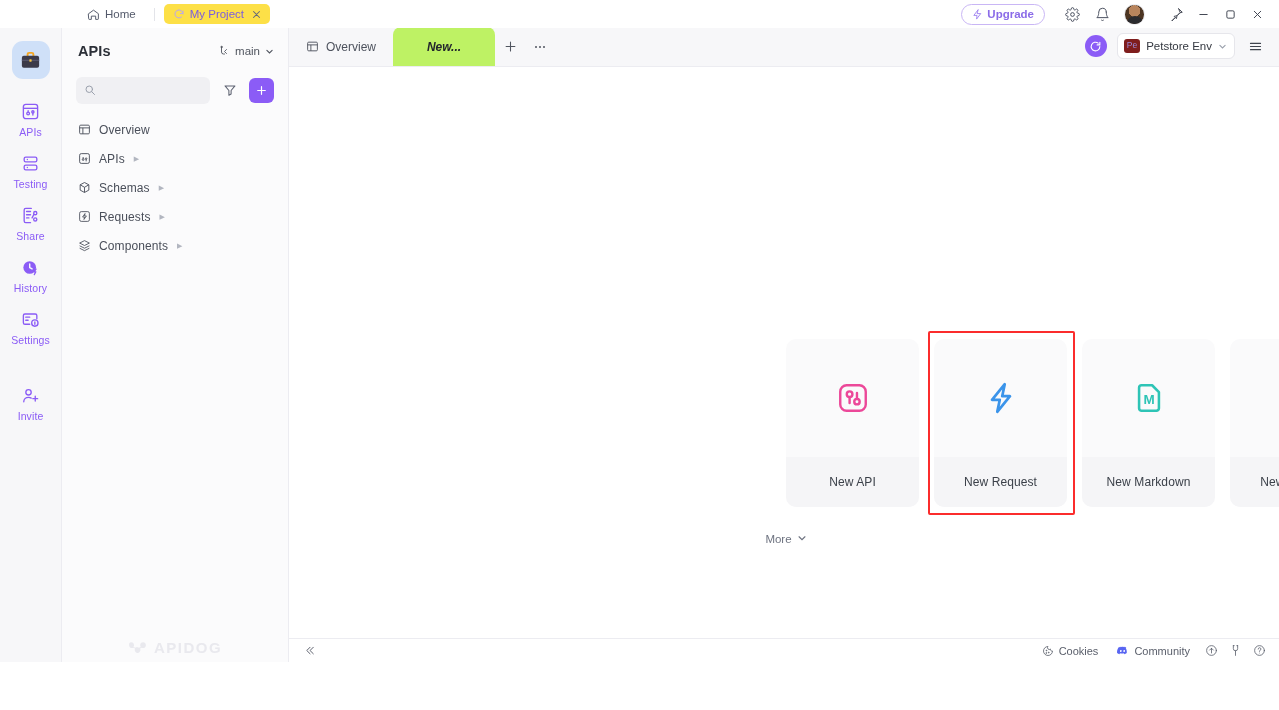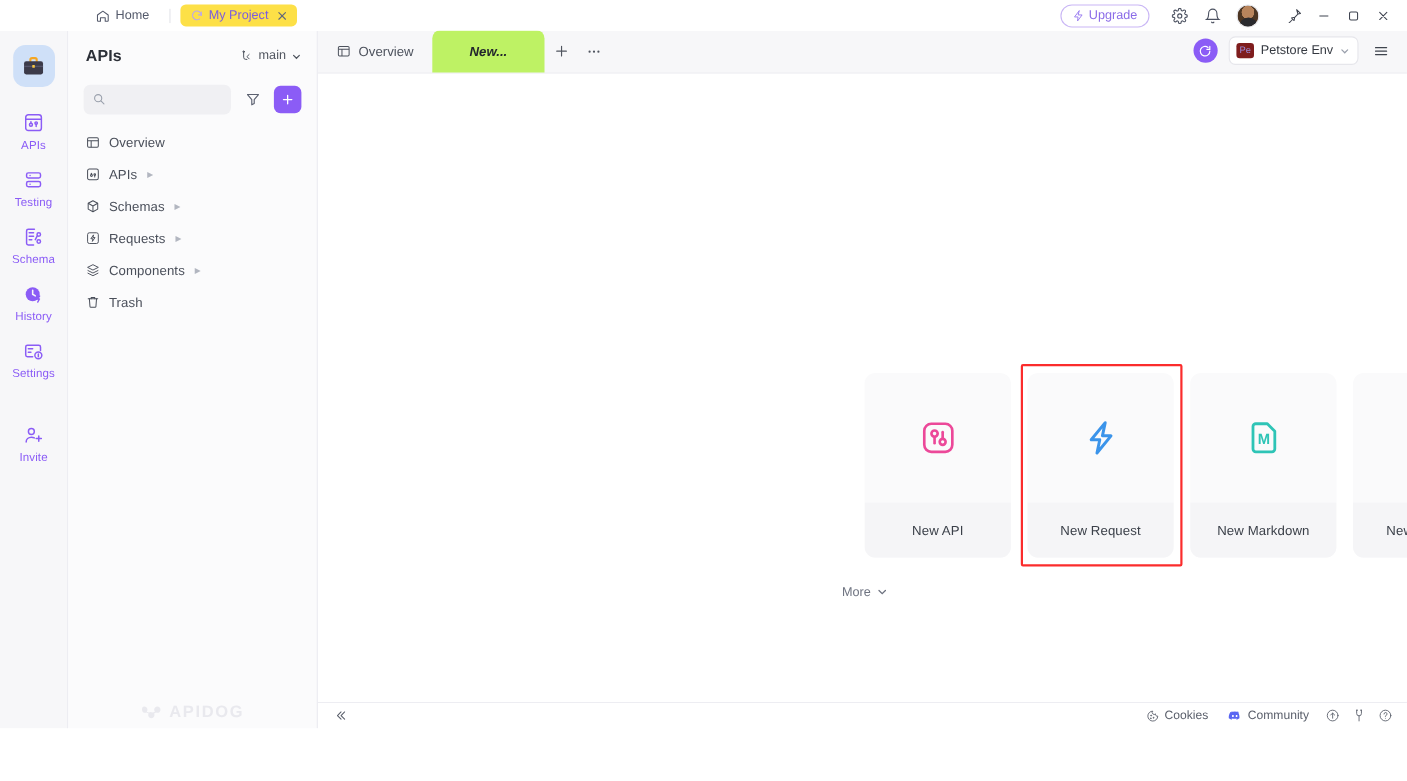--- a/index.html
+++ b/index.html
@@ -28,20 +28,21 @@
   }
   .tb-chip.active { background: #fde047; color: #7b5ce0; }
   .tb-sep { width: 1px; height: 13px; background: #e3e4e9; margin: 0 9px; }
   .tb-close { margin-left: 3px; font-size: 12px; color: #6b6f7e; line-height: 1; }
   .tb-right { margin-left: auto; display: flex; align-items: center; gap: 0; padding-right: 8px; }
   .upgrade {
     display: flex; align-items: center; gap: 4px;
     height: 21px; padding: 0 10px; border-radius: 11px;
     border: 1px solid #c9b6f5; color: #8b6ce8; font-size: 11.5px;
     margin-right: 12px;
+    font-weight: bold;
   }
   .tb-ic { width: 30px; height: 28px; display: flex; align-items: center; justify-content: center; color: #4b5160; }
   .avatar {
     width: 21px; height: 21px; border-radius: 50%;
     background: radial-gradient(circle at 50% 32%, #b8845c 0 36%, #4c3522 37% 100%);
     margin: 0 6px 0 7px; overflow: hidden; position: relative; border: 1px solid #e8e9ee;
   }
   .avatar::after {
     content: ""; position: absolute; left: 50%; top: 58%;
     width: 17px; height: 13px; transform: translateX(-50%);
@@ -309,21 +310,21 @@
       <div class="rail-item">
         <span>
           <svg width="19" height="19" viewBox="0 0 24 24" fill="none" stroke="currentColor" stroke-width="1.7" stroke-linecap="round" stroke-linejoin="round">
               <path d="M13 3H6a2 2 0 0 0-2 2v14a2 2 0 0 0 2 2h6"></path>
               <path d="M7 7h5M7 11h5M7 15h3"></path>
               <circle cx="18" cy="9" r="2"></circle>
               <circle cx="18" cy="17" r="2"></circle>
               <path d="M16.4 10.4l-2.4 4.6"></path>
             </svg>
         </span>
-        <span class="lbl">Schema</span>
+        <span class="lbl">Share</span>
       </div>
 
       <div class="rail-item">
         <span>
           <svg width="19" height="19" viewBox="0 0 24 24" fill="none">
               <circle cx="11" cy="12" r="8" fill="currentColor"></circle>
               <path d="M11 7.5V12l3 1.8" stroke="#f7f7f9" stroke-width="1.8" stroke-linecap="round"></path>
               <path d="M19 14l-2.6 3.4h2.4L16.8 21" stroke="currentColor" stroke-width="1.6" fill="none" stroke-linecap="round" stroke-linejoin="round"></path>
             </svg>
         </span>
@@ -444,30 +445,20 @@
         <div class="tree-row">
           <span>
             <svg width="13" height="13" viewBox="0 0 24 24" fill="none" stroke="currentColor" stroke-width="1.6" stroke-linejoin="round">
                 <path d="M12 3l9 4.5-9 4.5-9-4.5z"></path>
                 <path d="M3 12.5L12 17l9-4.5"></path>
                 <path d="M3 17L12 21.5 21 17"></path>
               </svg>
           </span>
           <span class="tlbl">Components</span>
           <span class="caret">▶</span>
-        </div>
-        <div class="tree-row">
-          <span>
-            <svg width="13" height="13" viewBox="0 0 24 24" fill="none" stroke="currentColor" stroke-width="1.7" stroke-linecap="round" stroke-linejoin="round">
-                <path d="M4 6.5h16"></path>
-                <path d="M9 6.5V4.6h6v1.9"></path>
-                <path d="M6 6.5l1 13a1.6 1.6 0 0 0 1.6 1.5h6.8A1.6 1.6 0 0 0 17 19.5l1-13"></path>
-              </svg>
-          </span>
-          <span class="tlbl">Trash</span>
         </div>
       </div>
 
       <div class="watermark">
         <span>
           <svg width="19" height="15" viewBox="0 0 24 18" fill="#e9e9ee">
               <path d="M4 2.4c2.2 0 3.6 1.6 3.6 3.6 0 .9-.3 1.7-.8 2.3l2.5 1.1c.6-.4 1.4-.6 2.2-.6s1.6.2 2.2.6l2.5-1.1c-.5-.6-.8-1.4-.8-2.3 0-2 1.4-3.6 3.6-3.6S22.6 4 22.6 6 21.2 9.6 19 9.6c-.5 0-1-.1-1.4-.3l-2.4 1.1c.3.5.5 1.1.5 1.8 0 2-1.6 3.6-3.6 3.6s-3.6-1.6-3.6-3.6c0-.7.2-1.3.5-1.8L6.4 9.3c-.4.2-.9.3-1.4.3C2.8 9.6 1.4 8 1.4 6S1.8 2.4 4 2.4z"></path>
             </svg>
         </span>
         <span>APIDOG</span>

